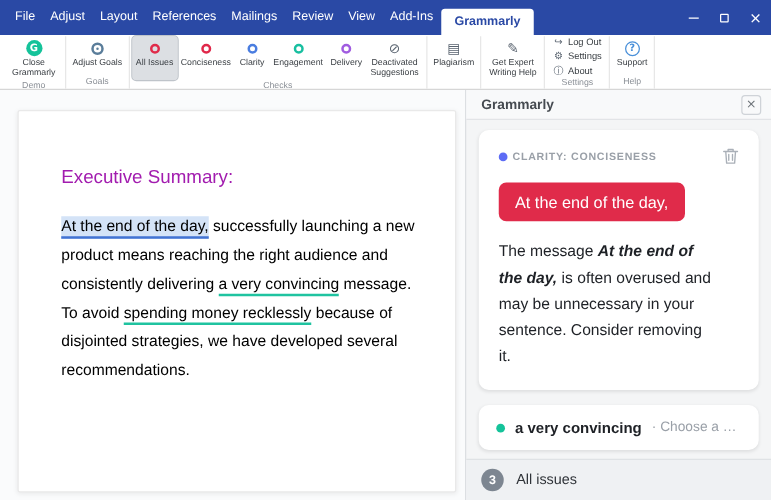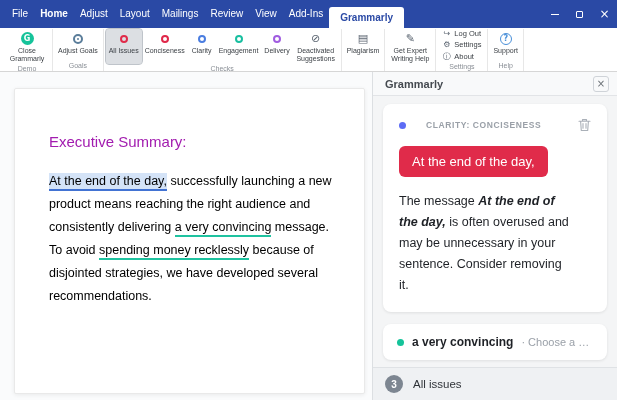--- a/index.html
+++ b/index.html
@@ -57,21 +57,21 @@
   .hl-blue { background:#d4e3f7; border-bottom:2px solid #4273d3; padding:1px 0; }
   .ul-green { border-bottom:2px solid #1fc3a0; padding-bottom:1px; }
 
   
   .panel { flex:1; background:#f4f5f6; border-left:1px solid #dcdfe2; display:flex; flex-direction:column; position:relative; min-width:0; }
   .panel-header { height:24px; display:flex; align-items:center; justify-content:space-between; padding:0 8px 0 12px; border-bottom:1px solid #e2e4e7; background:#f8f9fa; flex-shrink:0; }
   .panel-title { font-size:11px; font-weight:600; color:#454a50; }
   .panel-close { width:16px; height:16px; border:1px solid #cfd3d8; border-radius:3px; display:flex; align-items:center; justify-content:center; font-size:10px; color:#6a7076; font-family:"DejaVu Sans",sans-serif; cursor:default; }
   .card { background:#fff; border-radius:8px; margin:8px 10px 0; box-shadow:0 1px 3px rgba(0,0,0,0.09); }
   .card-main { padding:14px 16px 16px; }
-  .card-top { display:flex; align-items:center; gap:20px; }
+  .card-top { display:flex; align-items:center; gap:4px; }
   .dot { width:7px; height:7px; border-radius:50%; flex-shrink:0; }
   .dot-blue { background:#5d6cf5; }
   .dot-green { background:#15c39a; }
   .category { font-size:8.5px; letter-spacing:0.6px; color:#9aa0a8; font-weight:600; flex:1; }
   .trash { margin-left:auto; display:flex; cursor:default; }
   .sugg-btn { display:inline-block; background:#e02b4a; color:#fff; font-size:13px; padding:8px 13px; border-radius:6px; margin-top:14px; cursor:default; }
   .card-body { font-size:12.5px; line-height:21px; color:#1e2126; margin:14px 0 0; max-width:172px; }
   .card-next { display:flex; align-items:center; gap:8px; padding:11px 14px; margin-top:12px; overflow:hidden; cursor:default; }
   .next-text { font-size:12px; font-weight:700; color:#1e2126; white-space:nowrap; }
   .next-action { font-size:11px; color:#9aa0a8; white-space:nowrap; overflow:hidden; text-overflow:ellipsis; flex:1; min-width:0; }
@@ -80,23 +80,23 @@
   .footer-label { font-size:11.5px; color:#2f3338; font-weight:500; }
 </style>
 </head>
 <body>
 
 <div class="app">
 
   <div class="titlebar">
     <div class="menubar">
       <span class="menu">File</span>
-      <span class="menu bold">Home</span>
       <span class="menu">Adjust</span>
       <span class="menu">Layout</span>
+      <span class="menu">References</span>
       <span class="menu">Mailings</span>
       <span class="menu">Review</span>
       <span class="menu">View</span>
       <span class="menu">Add-Ins</span>
       <span class="tab-active">Grammarly</span>
     </div>
     <div class="win-controls">
       <span class="win-btn">
           <span class="glyph-min"></span>
         </span>

